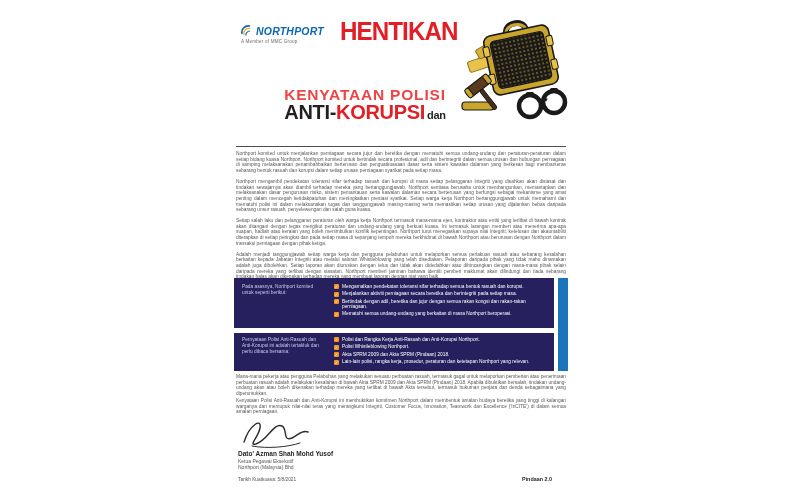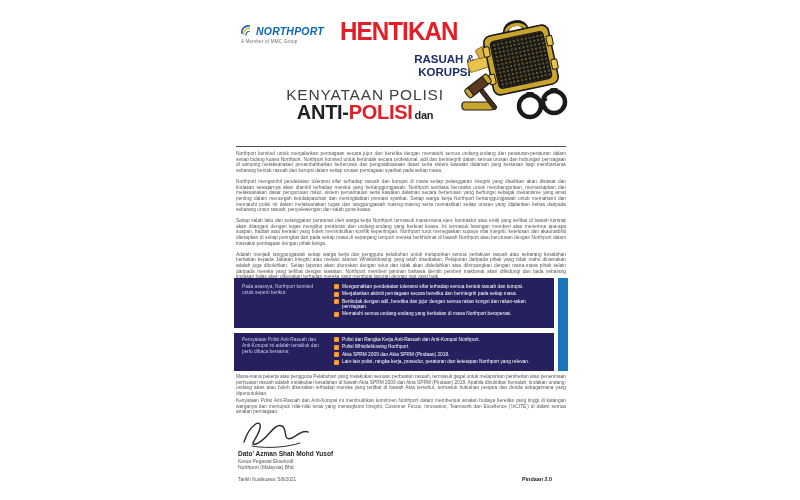--- a/index.html
+++ b/index.html
@@ -14,21 +14,21 @@
   .logo-tagline{font-size:4.6px;color:#6d6e71;margin-top:2px;margin-left:1px;letter-spacing:.2px;}
   .banner{position:absolute;left:112px;top:18px;width:150px;}
   .banner-title{font-size:26px;font-weight:900;color:#e21e26;letter-spacing:-1px;line-height:26px;
                 transform:scaleX(.93);transform-origin:left;}
   .banner-sub{position:absolute;left:169px;top:53px;width:95px;text-align:center;
               font-size:11.5px;font-weight:900;color:#1c2f69;line-height:13px;}
   .illus{position:absolute;left:232px;top:10px;}
 
   
   .title-block{position:absolute;left:8px;top:86px;width:258px;text-align:center;}
-  .t1{font-size:15.5px;color:#404040;font-weight:400;letter-spacing:.8px;line-height:17px;}
+  .t1{font-size:15.5px;color:#ef4444;font-weight:700;letter-spacing:.8px;line-height:17px;}
   .t2,.t3{font-size:20px;font-weight:900;color:#231f20;line-height:19px;letter-spacing:-.3px;}
   .red{color:#e21e26;}
   .small-dan{font-size:11px;font-weight:900;margin-left:2px;}
   .rule{position:absolute;left:8px;top:146px;width:330px;height:1.2px;background:#4d4d4f;}
 
   
   .paras{position:absolute;left:8px;top:151px;width:330px;}
   .paras p,.closing{font-size:4.8px;line-height:5.7px;color:#58595b;text-align:justify;margin:0;}
   .paras p{margin-bottom:5px;}
 
@@ -68,24 +68,20 @@
         <path d="M6,11.5 C5.5,9 7.5,7 10,7" fill="none" stroke="#0e67b2" stroke-width="1.2"></path>
       </svg>
       <span class="logo-text">NORTHPORT</span>
     </div>
     <div class="logo-tagline">A Member of MMC Group</div>
   </div>
 
   <div class="banner">
     <div class="banner-title">HENTIKAN</div>
   </div>
-  <div class="banner-sub">
-    <div>RASUAH &amp;</div>
-    <div>KORUPSI</div>
-  </div>
 
   <div class="illus">
     <svg width="108" height="112" viewBox="0 0 108 112">
       <defs>
         <pattern id="golddots" width="4" height="4" patternUnits="userSpaceOnUse">
           <rect width="4" height="4" fill="#191919"></rect>
           <circle cx="2" cy="2" r="0.8" fill="#caa52e"></circle>
         </pattern>
       </defs>
 
@@ -120,21 +116,21 @@
         <circle cx="94" cy="92" r="11" fill="none" stroke="#1a1a1a" stroke-width="4.5"></circle>
         <path d="M80,92 C83,89 85,89 87,90" fill="none" stroke="#1a1a1a" stroke-width="3"></path>
         <rect x="66" y="82" width="8" height="5" rx="1.5" fill="#1a1a1a"></rect>
         <rect x="90" y="78" width="8" height="5" rx="1.5" fill="#1a1a1a"></rect>
       </g>
     </svg>
   </div>
 
   <div class="title-block">
     <div class="t1">KENYATAAN POLISI</div>
-    <div class="t2"><span>ANTI-</span><span class="red">POLISI</span><span class="small-dan">dan</span></div>
+    <div class="t2"><span>ANTI-</span><span class="red">KORUPSI</span><span class="small-dan">dan</span></div>
   </div>
 
   <div class="rule"></div>
 
   <div class="paras">
     <p>Northport komited untuk menjalankan perniagaan secara jujur dan beretika dengan mematuhi semua undang-undang dan peraturan-peraturan dalam setiap bidang kuasa Northport. Northport komited untuk bertindak secara profesional, adil dan berintegriti dalam semua urusan dan hubungan perniagaan di samping melaksanakan penambahbaikan berterusan dan penguatkuasaan dasar serta sistem kawalan dalaman yang berkesan bagi membanteras sebarang bentuk rasuah dan korupsi dalam setiap urusan perniagaan syarikat pada setiap masa.</p>
     <p>Northport mengambil pendekatan toleransi sifar terhadap rasuah dan korupsi di mana setiap pelanggaran integriti yang disahkan akan disiasat dan tindakan sewajarnya akan diambil terhadap mereka yang bertanggungjawab. Northport sentiasa berusaha untuk membangunkan, memantapkan dan melaksanakan dasar pengurusan risiko, sistem pemantauan serta kawalan dalaman secara berterusan yang berfungsi sebagai mekanisme yang amat penting dalam mencegah ketidakpatuhan dan meningkatkan prestasi syarikat. Setiap warga kerja Northport bertanggungjawab untuk memahami dan mematuhi polisi ini dalam melaksanakan tugas dan tanggungjawab masing-masing serta memastikan setiap urusan yang dijalankan bebas daripada sebarang unsur rasuah, penyelewengan dan salah guna kuasa.</p>
     <p>Setiap salah laku dan pelanggaran peraturan oleh warga kerja Northport termasuk mana-mana ejen, kontraktor atau entiti yang terlibat di bawah kontrak akan ditangani dengan tegas mengikut peraturan dan undang-undang yang berkuat kuasa. Ini termasuk larangan memberi atau menerima apa-apa suapan, hadiah atau keraian yang boleh menimbulkan konflik kepentingan. Northport turut menegaskan supaya nilai integriti, ketelusan dan akauntabiliti diterapkan di setiap peringkat dan pada setiap masa di sepanjang tempoh mereka berkhidmat di bawah Northport atau berurusan dengan Northport dalam transaksi perniagaan dengan pihak ketiga.</p>
     <p>Adalah menjadi tanggungjawab setiap warga kerja dan pengguna pelabuhan untuk melaporkan semua perlakuan rasuah atau sebarang kesalahan berkaitan kepada Jabatan Integriti atau melalui saluran Whistleblowing yang telah disediakan. Pelaporan daripada pihak yang tidak mahu dinamakan adalah juga dibolehkan. Setiap laporan akan diuruskan dengan telus dan tidak akan didedahkan atau dibincangkan dengan mana-mana pihak selain daripada mereka yang terlibat dengan siasatan. Northport memberi jaminan bahawa identiti pemberi maklumat akan dilindungi dan tiada sebarang tindakan balas akan dikenakan terhadap mereka yang membuat laporan dengan niat yang baik.</p>
   </div>

